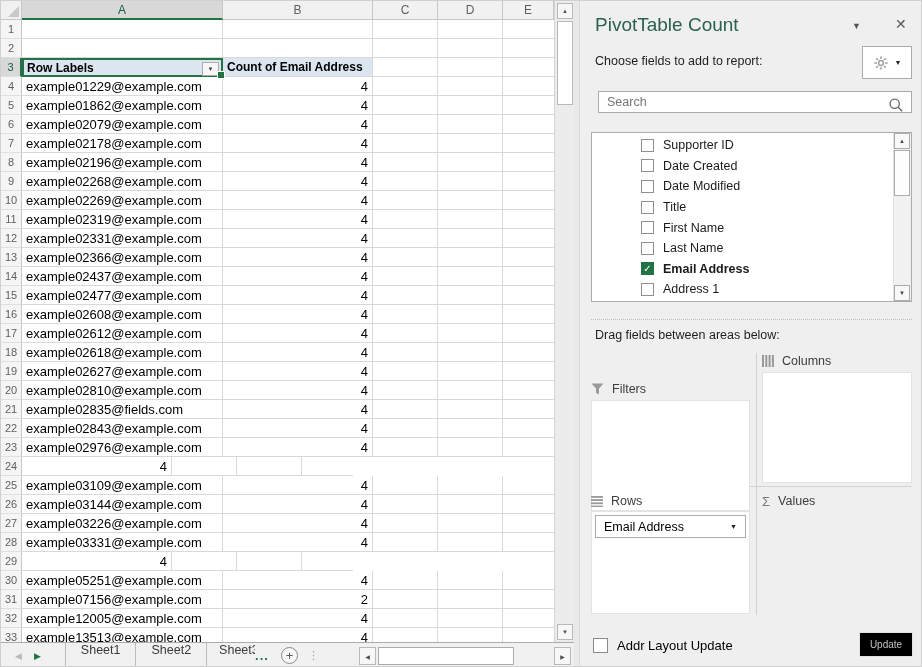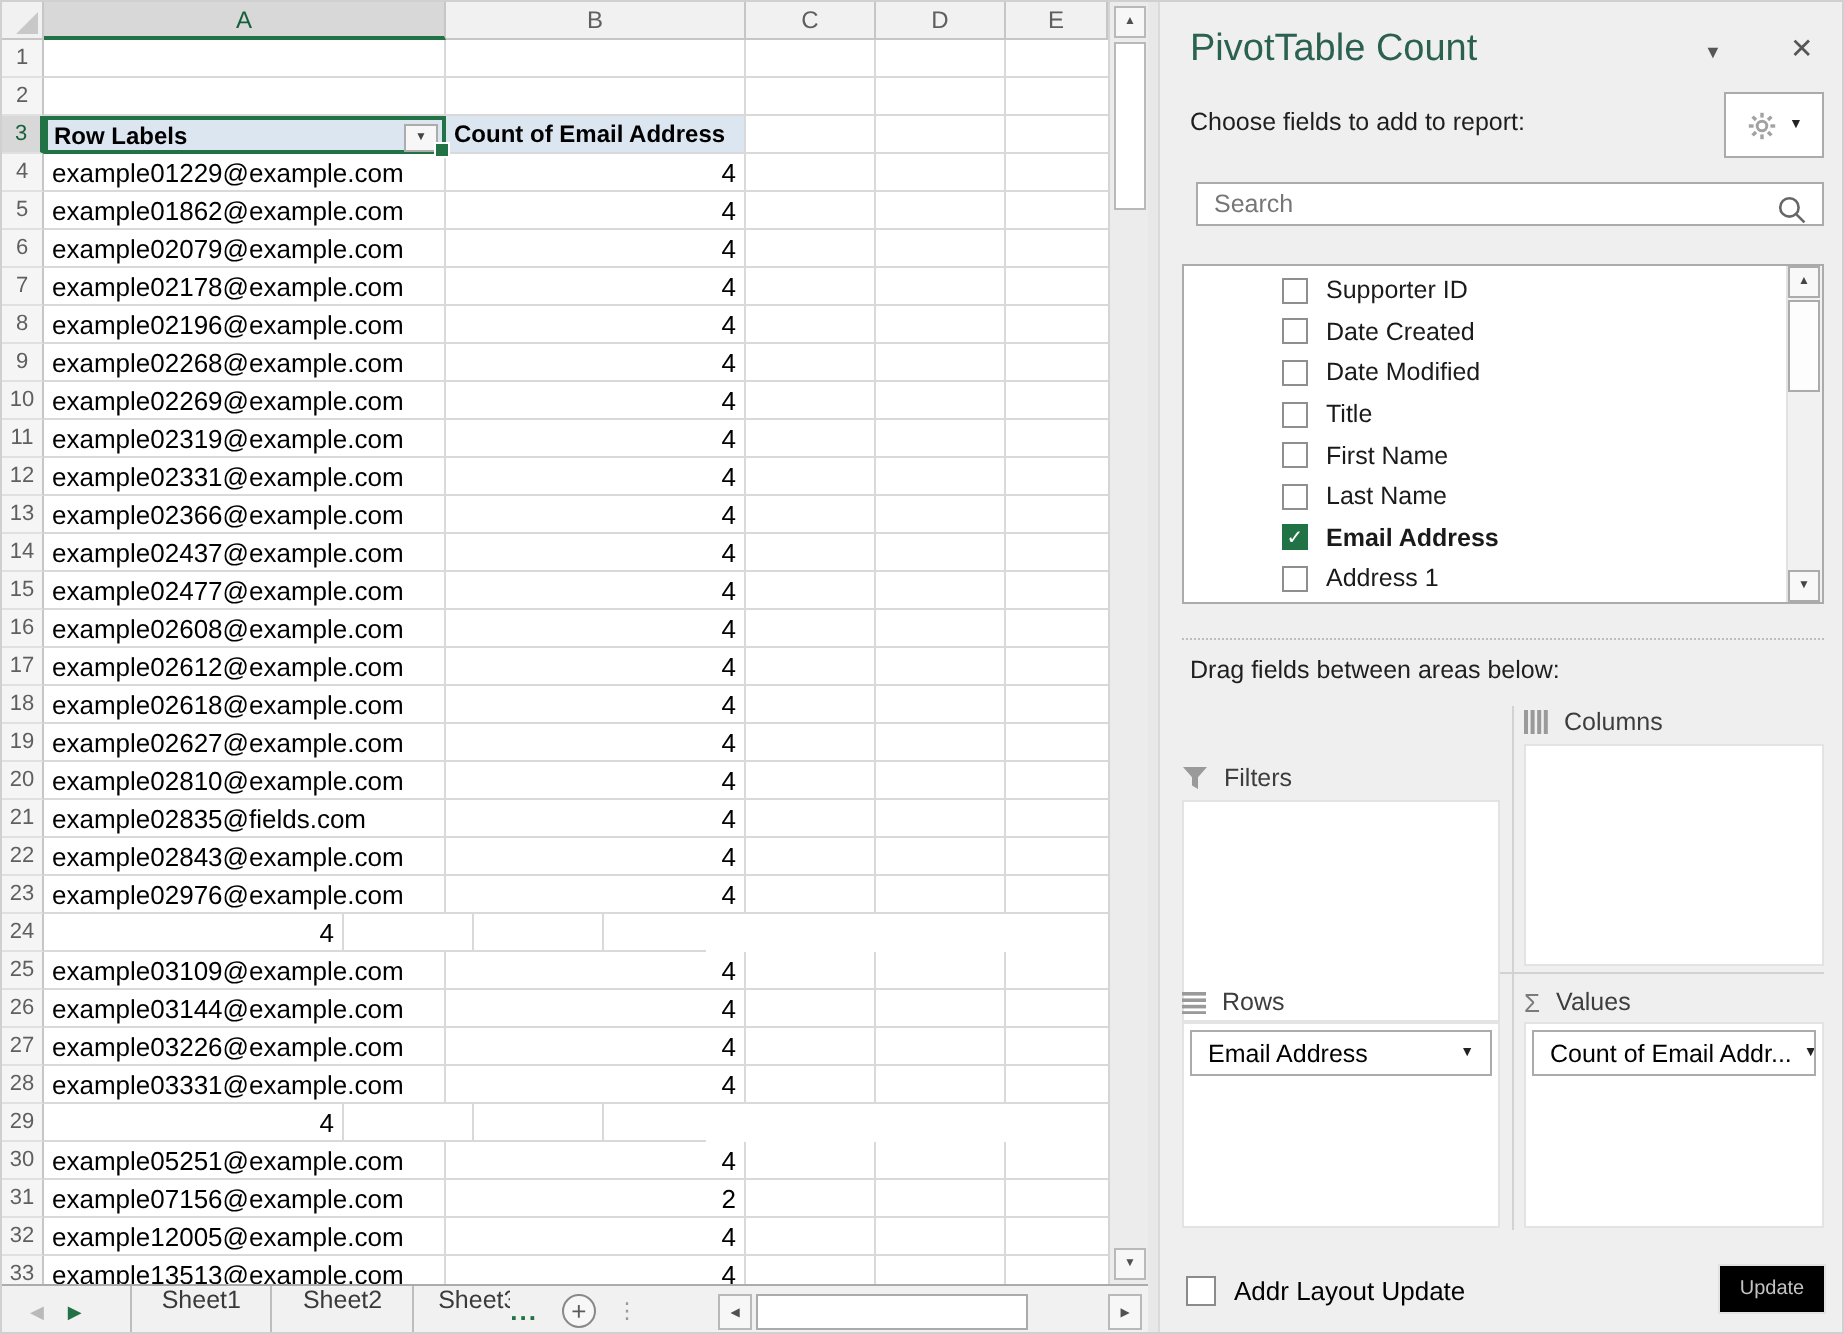--- a/index.html
+++ b/index.html
@@ -553,26 +553,20 @@
               <span class="pdd">▼</span>
             </div>
           </div>
       </div>
 
       <div class="q q4">
         <div class="qlab">
           <span class="sigma">Σ</span>
           <span>Values</span>
         </div>
-        <div class="qbox">
-            <div class="pill">
-              <span>Count of Email Addr...</span>
-              <span class="pdd">▼</span>
-            </div>
-          </div>
       </div>
     </div>
 
     <div class="pfoot-cb"></div>
     <div class="pfoot-lab">Addr Layout Update</div>
     <div class="updbtn">Update</div>
   </div>
 </div>
 
 </body></html>

